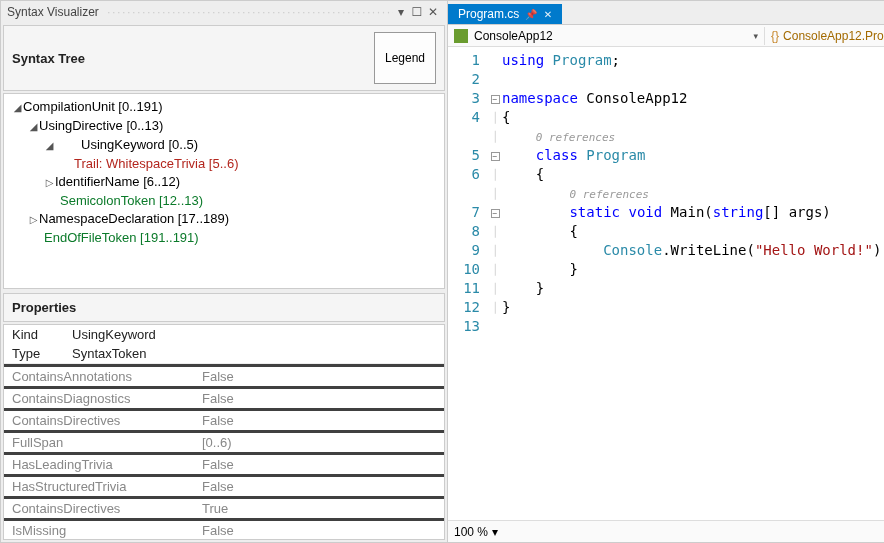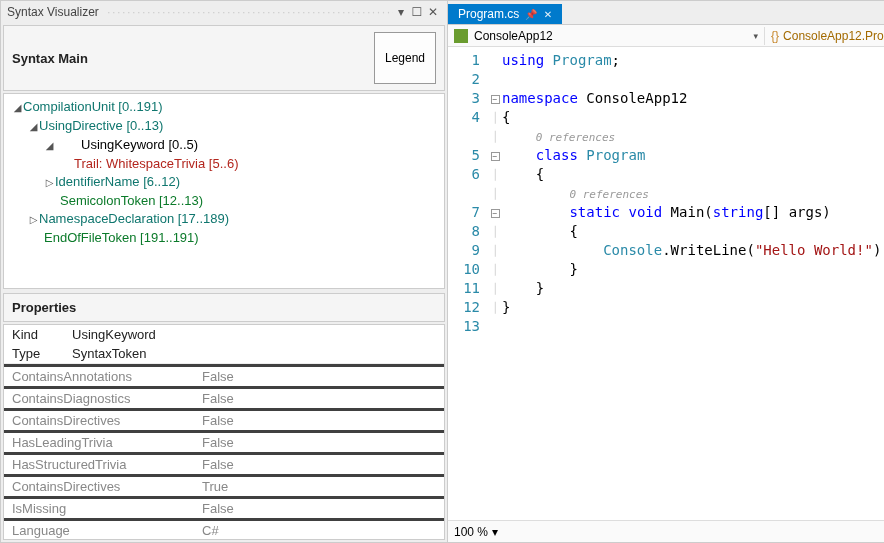--- a/index.html
+++ b/index.html
@@ -54,21 +54,21 @@
   flex: 1 1 40%;
   border: 1px solid #ccc;
   margin: 0 2px 2px 2px;
   background: #fff;
   overflow: auto;
   padding: 4px 4px 4px 8px;
 }
 .tree-node { line-height: 18px; white-space: nowrap; font-size: 13px; }
 .tw { display:inline-block; width: 11px; text-align:center; color:#555; font-size:10px; cursor:pointer; }
 .indent { display:inline-block; }
-.n-blue { color: #0f766e; }
+.n-blue { color: #000000; }
 .n-green { color: #0b7a2a; }
 .n-black { color: #000; margin-left: 26px; }
 .n-red { color: #b3261e; }
 .n-sel { background:#fff; }
 .props-outer {
   flex: 0 0 auto;
   border: 1px solid #ccc;
   margin: 0 2px 2px 2px;
   background: #fff;
 }
@@ -124,21 +124,21 @@
 <div class="left-panel">
   <div class="panel-title">
     <span class="title-text">Syntax Visualizer</span>
     <span class="dots">···································································</span>
     <span class="ctl">▾</span>
     <span class="ctl">☐</span>
     <span class="ctl">✕</span>
   </div>
 
   <div class="section-hdr">
-    <span>Syntax Main</span>
+    <span>Syntax Tree</span>
     <button class="legend-btn">Legend</button>
   </div>
 
   <div class="tree-outer">
     <div class="tree-node"><span class="tw">◢</span><span class="n-blue">CompilationUnit [0..191)</span></div>
     <div class="tree-node"><span class="indent" style="width:16px"></span><span class="tw">◢</span><span class="n-blue">UsingDirective [0..13)</span></div>
     <div class="tree-node n-sel"><span class="indent" style="width:32px"></span><span class="tw">◢</span><span class="n-black">UsingKeyword [0..5)</span></div>
     <div class="tree-node"><span class="indent" style="width:62px"></span><span class="n-red">Trail: WhitespaceTrivia [5..6)</span></div>
     <div class="tree-node"><span class="indent" style="width:32px"></span><span class="tw">▷</span><span class="n-blue">IdentifierName [6..12)</span></div>
     <div class="tree-node"><span class="indent" style="width:48px"></span><span class="n-green">SemicolonToken [12..13)</span></div>
@@ -163,20 +163,24 @@
           <span class="pname">ContainsAnnotations</span>
           <span>False</span>
         </div>
       <div class="prow dim">
           <span class="pname">ContainsDiagnostics</span>
           <span>False</span>
         </div>
       <div class="prow dim">
           <span class="pname">ContainsDirectives</span>
           <span>False</span>
+        </div>
+      <div class="prow dim">
+          <span class="pname">FullSpan</span>
+          <span>[0..6)</span>
         </div>
       <div class="prow dim">
           <span class="pname">HasLeadingTrivia</span>
           <span>False</span>
         </div>
       <div class="prow dim">
           <span class="pname">HasStructuredTrivia</span>
           <span>False</span>
         </div>
       <div class="prow dim">

